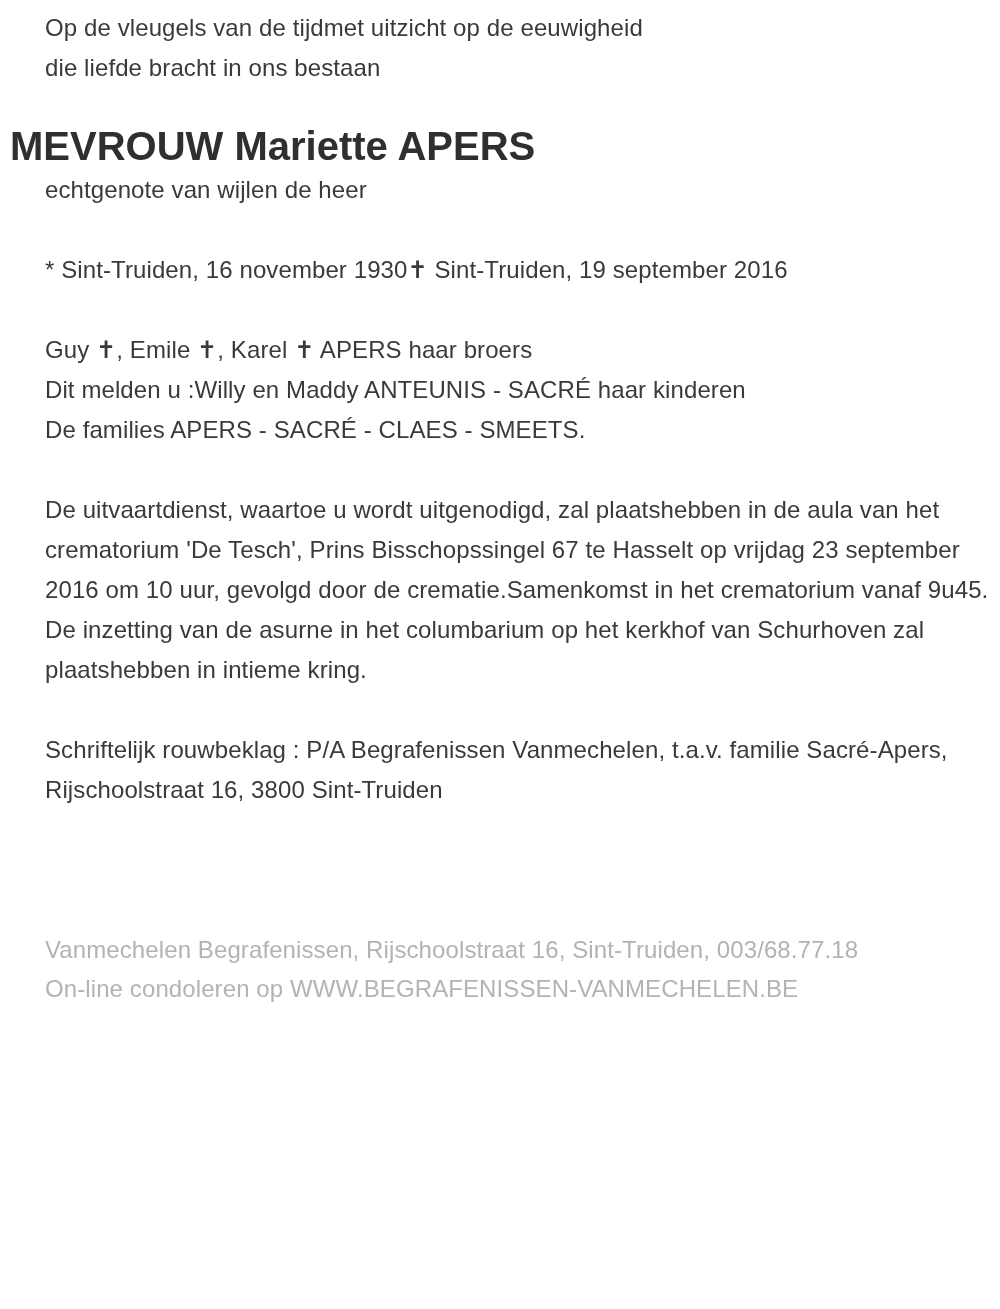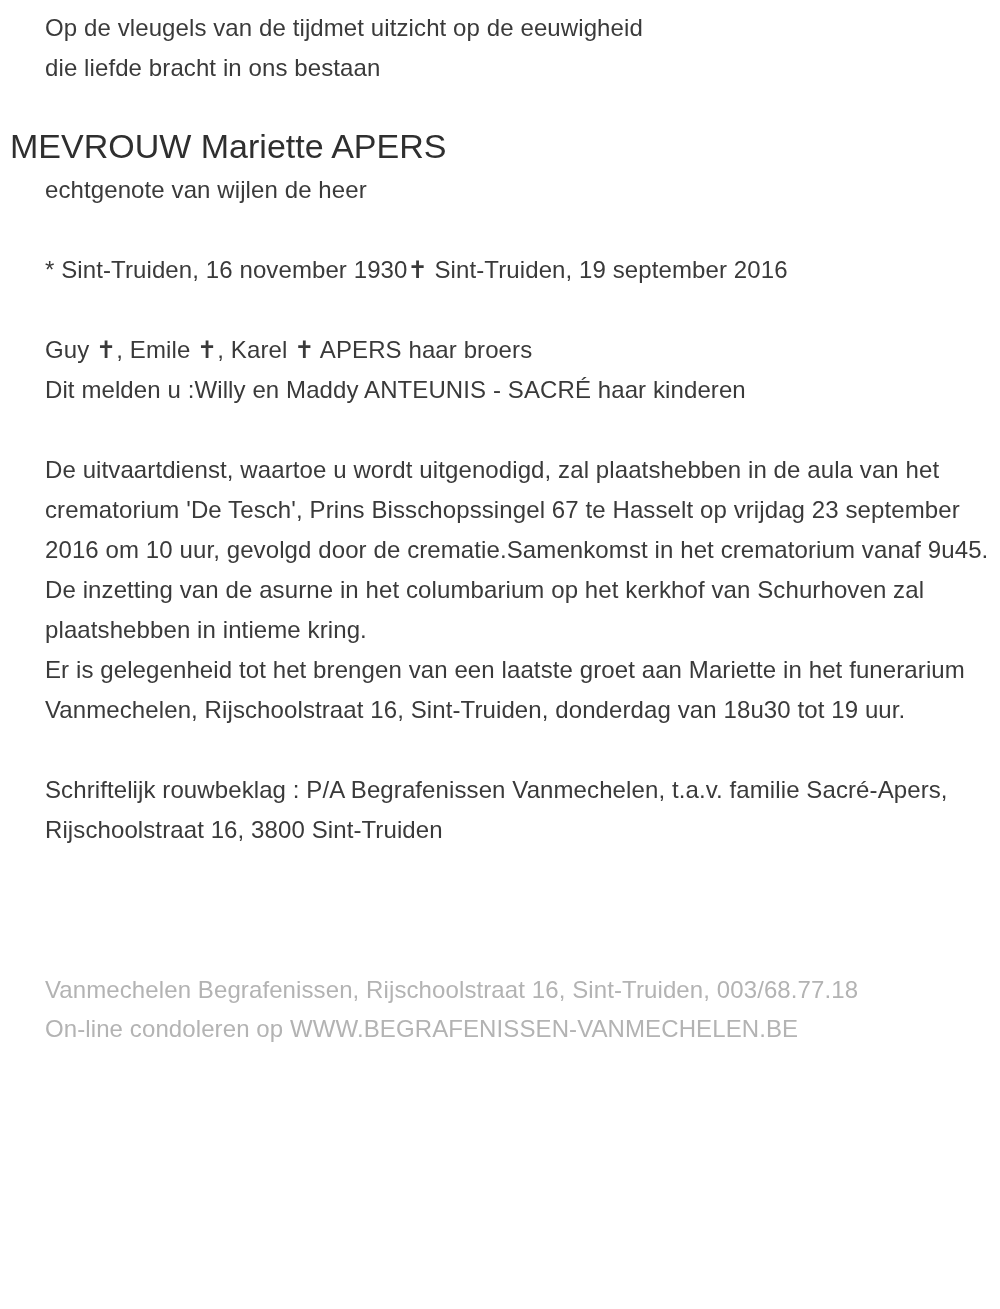--- a/index.html
+++ b/index.html
@@ -23,23 +23,23 @@
 
   .line,
   p.para {
     font-size: 24px;
     line-height: 40px;
     letter-spacing: 0.1px;
     margin-left: 35px;
   }
 
   h1.name {
-    font-size: 34px;
+    font-size: 40px;
     line-height: 48px;
-    font-weight: 400;
+    font-weight: 700;
     color: var(--heading, #2f2f2f);
     margin-top: 34px;
   }
 
   .spacer {
     height: 40px;
   }
 
   .footer .line {
     color: var(--footer-text, #b3b3b3);
@@ -65,28 +65,28 @@
 
   <div class="spacer"></div>
 
   <div class="line">* Sint-Truiden, 16 november 1930✝ Sint-Truiden, 19 september 2016</div>
 
   <div class="spacer"></div>
 
   <section class="family">
     <div class="line">Guy ✝, Emile ✝, Karel ✝ APERS haar broers</div>
     <div class="line">Dit melden u :Willy en Maddy ANTEUNIS - SACRÉ haar kinderen</div>
+    <div class="line">De families APERS - SACRÉ - CLAES - SMEETS.</div>
   </section>
 
   <div class="spacer"></div>
 
   <section class="ceremony">
     <p class="para">De uitvaartdienst, waartoe u wordt uitgenodigd, zal plaatshebben in de aula van het crematorium 'De Tesch', Prins Bisschopssingel 67 te Hasselt op vrijdag 23 september 2016 om 10 uur, gevolgd door de crematie.Samenkomst in het crematorium vanaf 9u45.</p>
     <p class="para">De inzetting van de asurne in het columbarium op het kerkhof van Schurhoven zal plaatshebben in intieme kring.</p>
-    <p class="para">Er is gelegenheid tot het brengen van een laatste groet aan Mariette in het funerarium Vanmechelen, Rijschoolstraat 16, Sint-Truiden, donderdag van 18u30 tot 19 uur.</p>
   </section>
 
   <div class="spacer"></div>
 
   <p class="para">Schriftelijk rouwbeklag : P/A Begrafenissen Vanmechelen, t.a.v. familie Sacré-Apers, Rijschoolstraat 16, 3800 Sint-Truiden</p>
 
   <div class="spacer"></div>
 
 
   <div class="spacer"></div>

